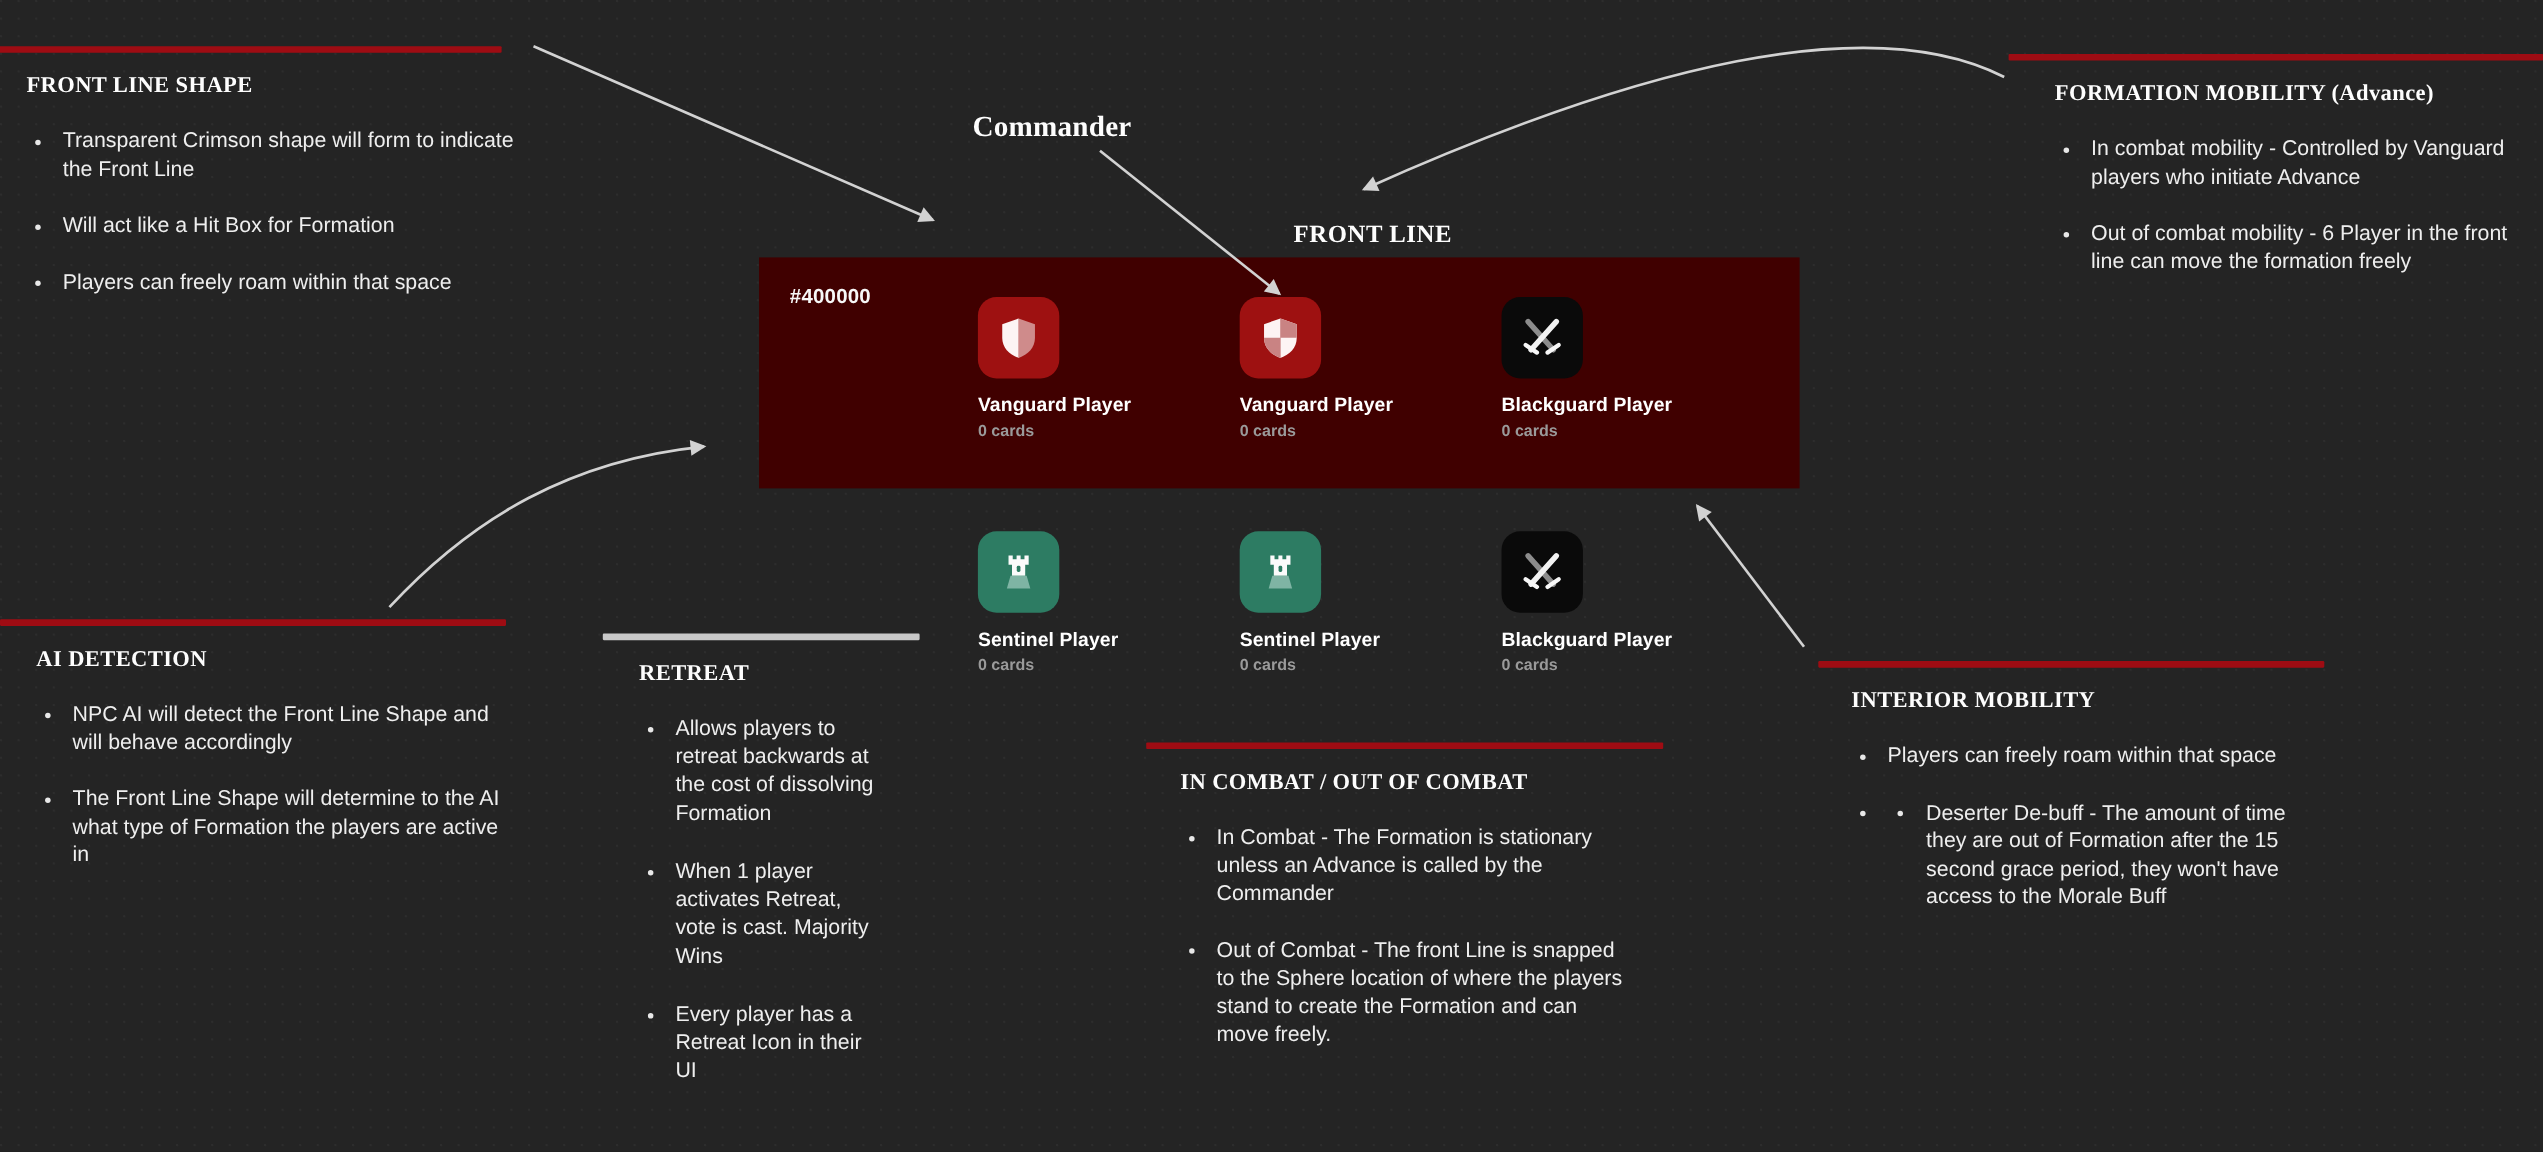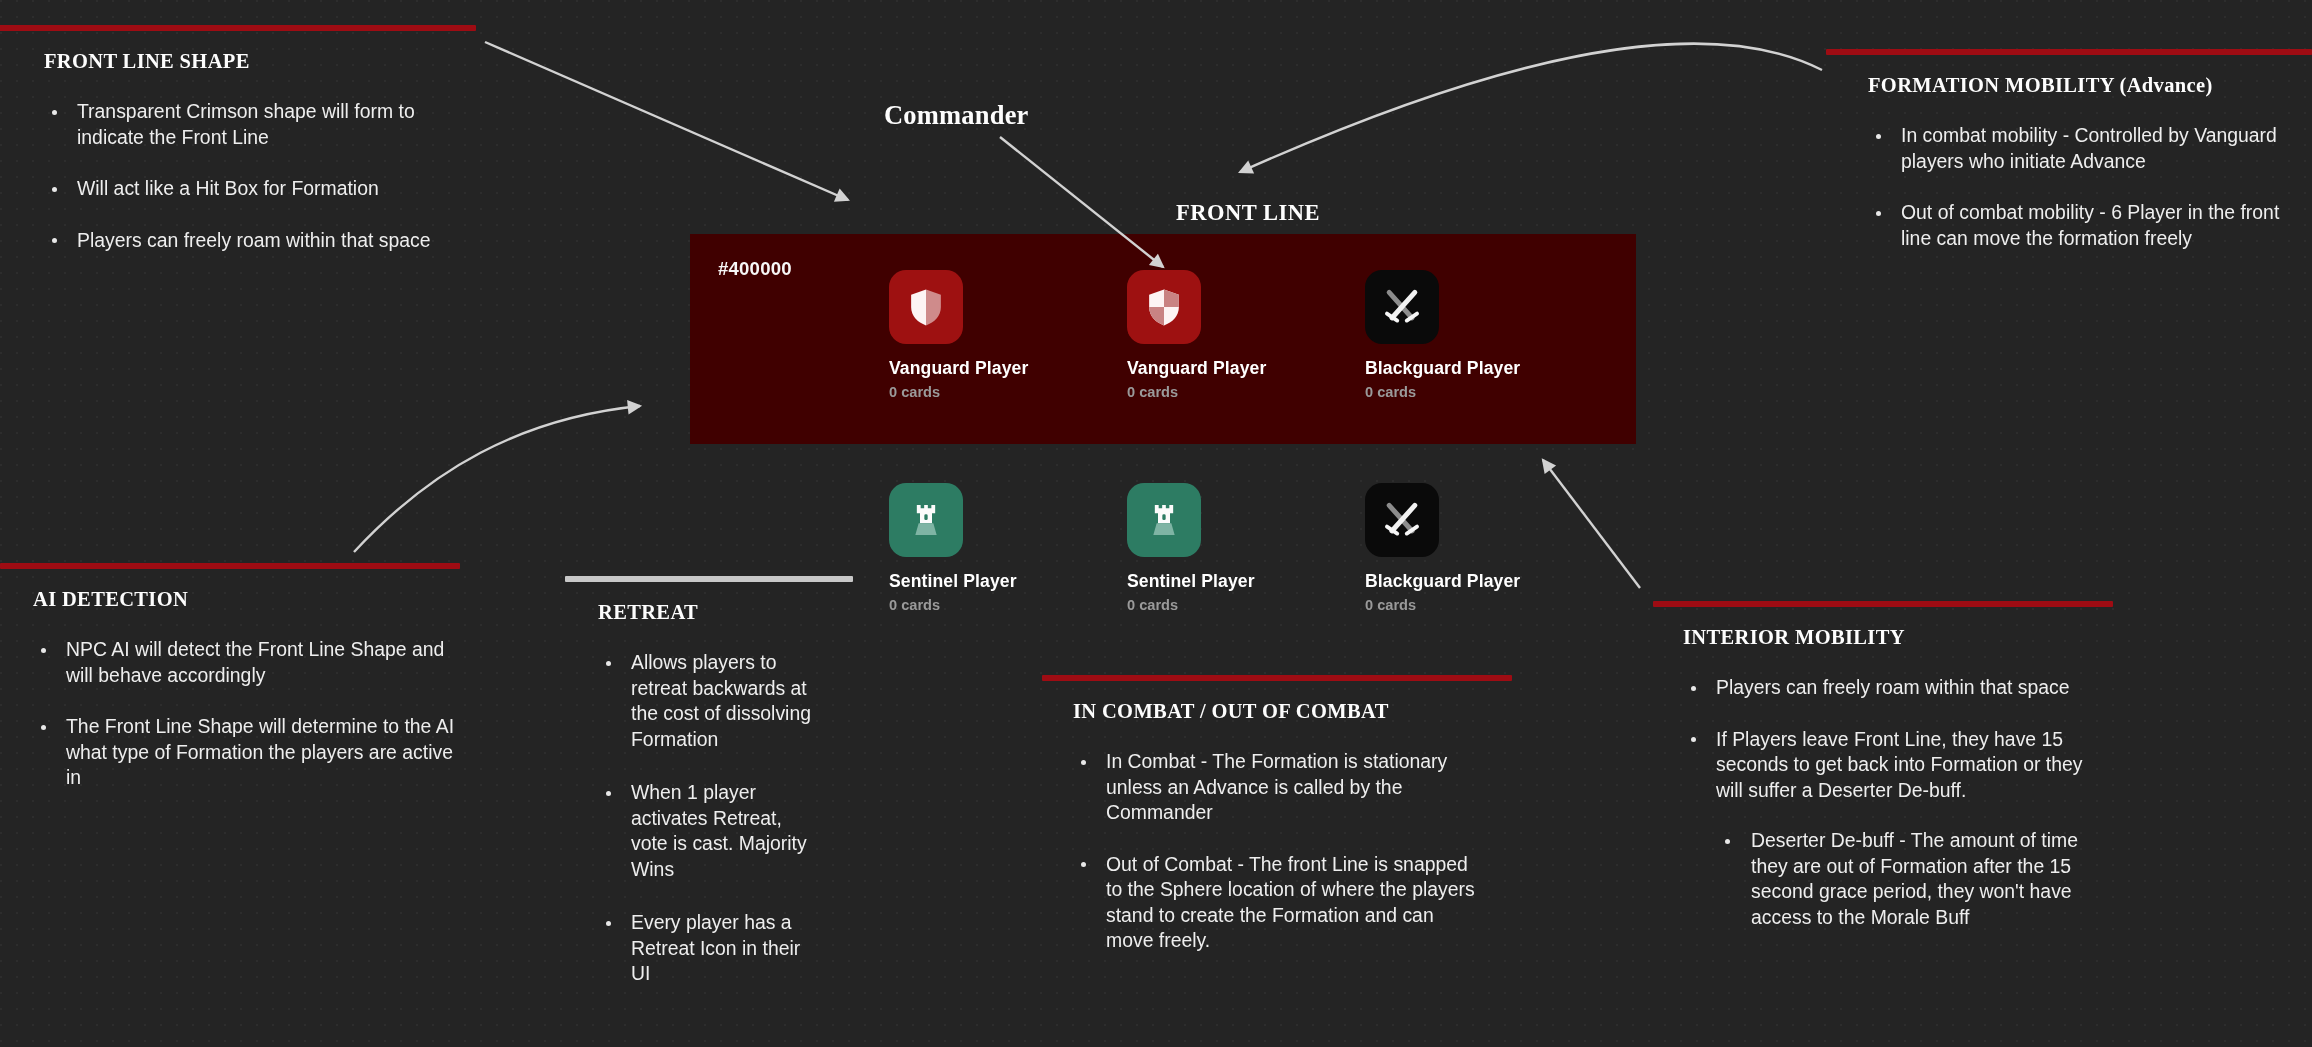--- a/index.html
+++ b/index.html
@@ -87,30 +87,30 @@
   ul.bul ul.sub > li::before{
     content:"";
     position:absolute;
     left:9px; top:10.5px;
     width:5px; height:5px;
     border-radius:50%;
     background:#e8e8e8;
   }
 
   
-  #blk-front-line-shape{ left:0px;    top:25px;  width:482px; padding-left:44px; }
+  #blk-front-line-shape{ left:0px;    top:42px;  width:482px; padding-left:24px; }
   #blk-front-line-shape .rule{ width:478px; margin-left:-46px; }
 
   #blk-formation-mobility{ left:1826px; top:49px; width:486px; padding-left:42px; }
   #blk-formation-mobility .rule{ width:486px; margin-left:-42px; }
 
   #blk-ai-detection{ left:0px; top:563px; width:465px; padding-left:33px; }
   #blk-ai-detection .rule{ width:460px; margin-left:-33px; }
 
-  #blk-retreat{ left:565px; top:576px; width:250px; padding-left:33px; }
+  #blk-retreat{ left:548px; top:576px; width:250px; padding-left:33px; }
   #blk-retreat .rule{ width:288px; margin-left:-33px; }
   #blk-retreat ul.bul > li{ margin-bottom:28px; }
 
   #blk-combat{ left:1042px; top:675px; width:440px; padding-left:31px; }
   #blk-combat .rule{ width:470px; margin-left:-31px; }
 
   #blk-interior{ left:1653px; top:601px; width:440px; padding-left:30px; }
   #blk-interior .rule{ width:460px; margin-left:-30px; }
 
   
@@ -366,21 +366,20 @@
       <li>Out of Combat - The front Line is snapped to the Sphere location of where the players stand to create the Formation and can move freely.</li>
     </ul>
   </div>
 
   <div class="block" id="blk-interior">
     <div class="rule"></div>
     <div class="sec-title">INTERIOR MOBILITY</div>
     <ul class="bul">
       <li>Players can freely roam within that space</li>
       <li>
-        <span>If Players leave Front Line, they have 15 seconds to get back into Formation or they will suffer a Deserter De-buff.</span>
         <ul class="sub">
           <li>Deserter De-buff - The amount of time they are out of Formation after the 15 second grace period, they won't have access to the Morale Buff</li>
         </ul>
       </li>
     </ul>
   </div>
 
 </div>
 
 </body></html>

